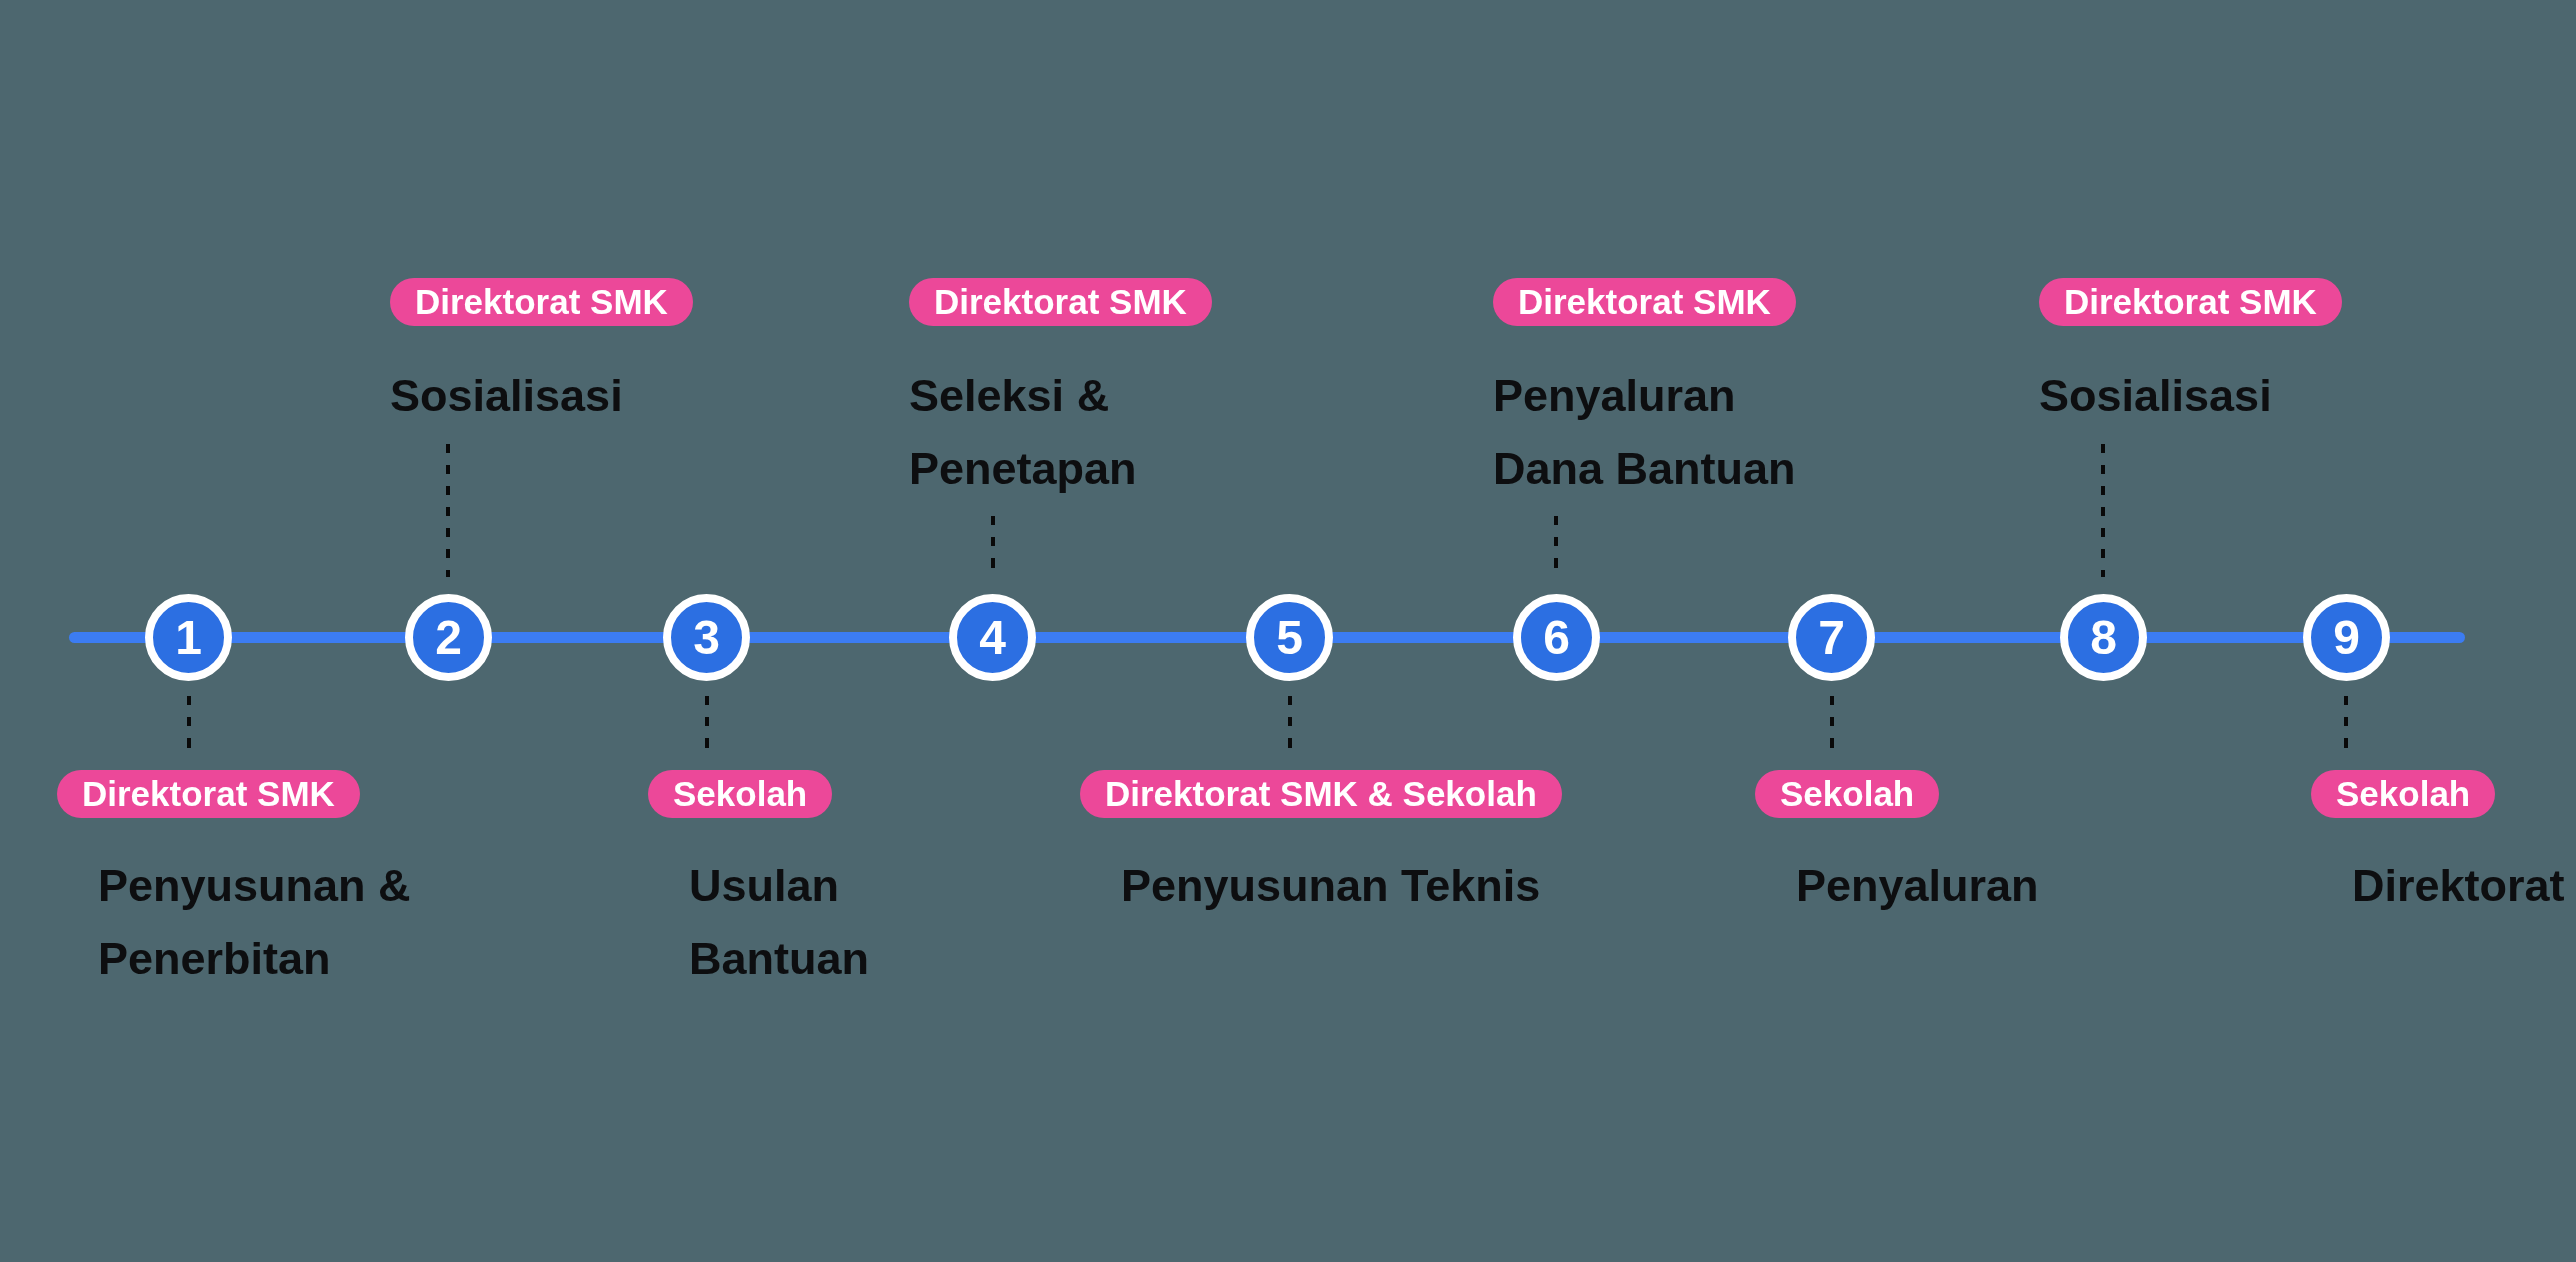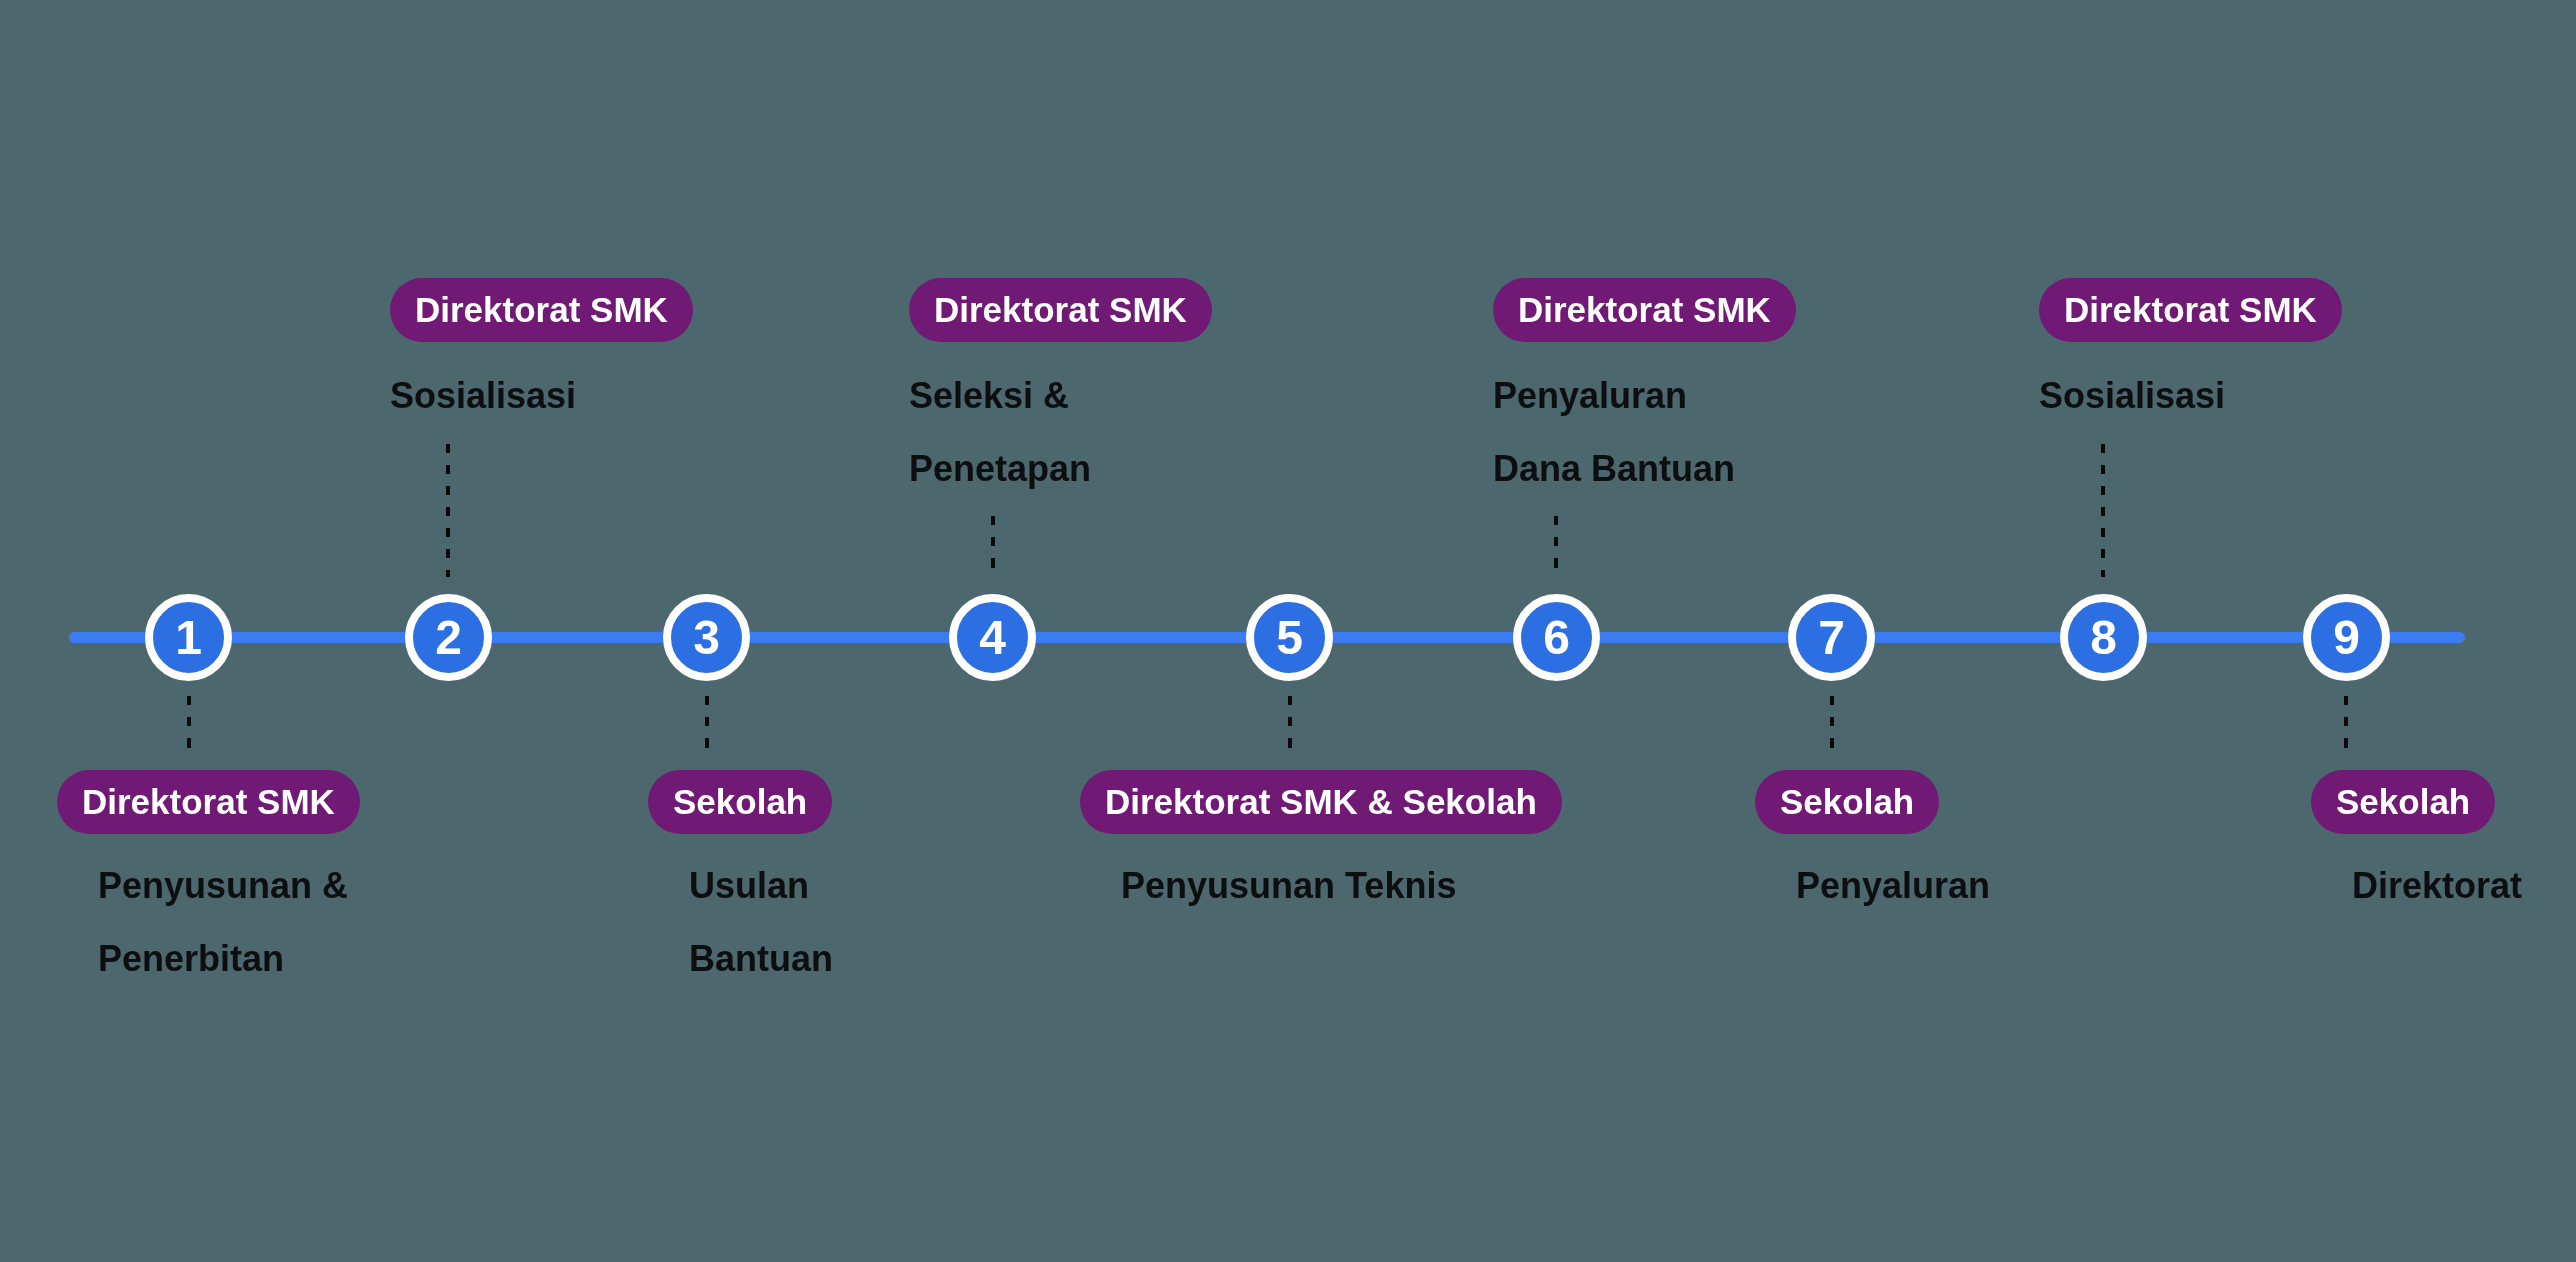--- a/index.html
+++ b/index.html
@@ -43,37 +43,37 @@
   .num {
     color: #ffffff;
     font-size: 48px;
     font-weight: 700;
     line-height: 1;
   }
 
   
   .badge {
     position: absolute;
-    height: 64px;
+    height: 48px;
     padding: 0 25px;
-    background: #701a75;
+    background: #ec4899;
     border-radius: 32px;
     color: #ffffff;
     font-size: 35px;
     font-weight: 700;
     display: inline-flex;
     align-items: center;
     white-space: nowrap;
     z-index: 2;
   }
 
   
   .label {
     position: absolute;
-    font-size: 36px;
+    font-size: 45px;
     font-weight: 600;
     color: #0d0e10;
     line-height: 73px;
     white-space: pre-line;
     z-index: 2;
   }
 
   
   .connector {
     position: absolute;

